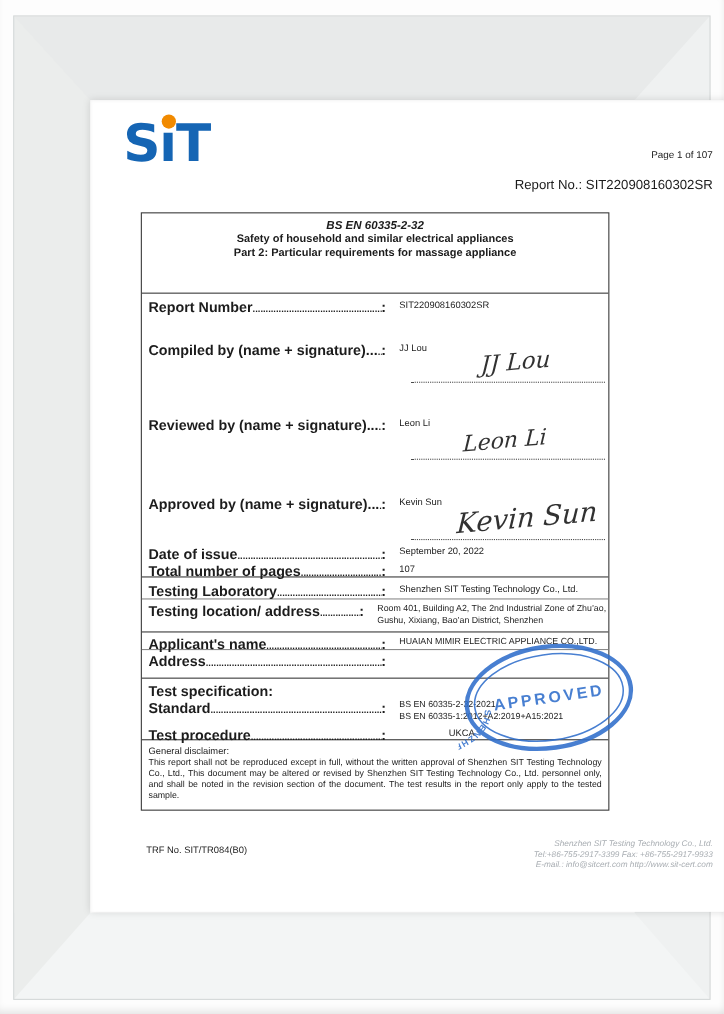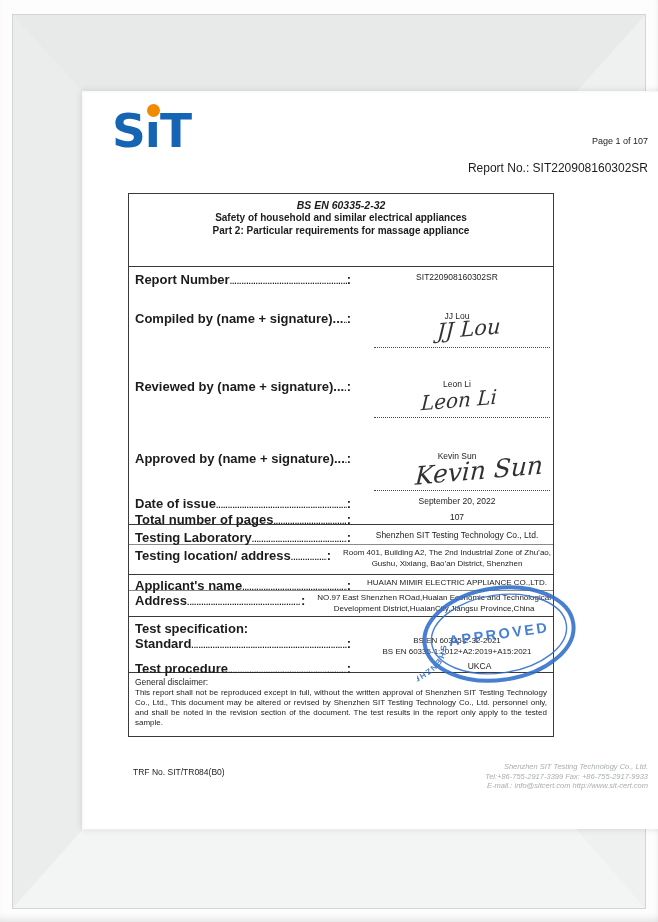--- a/index.html
+++ b/index.html
@@ -51,21 +51,21 @@
   .sec-sig{ height:258px; }
   .sec-lab{ height:50px; }
   .sec-app{ height:42px; }
   .sec-spec{ height:56px; }
   .sec-disc{ height:63px; padding:4px 6px 0 6px; }
   .row{ display:flex; position:relative; align-items:flex-start; }
   .lbl-cell{ width:222px; padding-left:6px; display:flex; font-size:13px; font-weight:bold; white-space:nowrap; overflow:hidden; }
   .dots{ flex:1; overflow:hidden; white-space:nowrap; }
   .dots::before{ content:"......................................................................."; font-weight:bold; font-size:8.5px; }
   .colon{ font-weight:bold; }
-  .val-cell{ flex:1; padding-left:12px; font-size:8.5px; padding-right:2px;text-align:center; }
+  .val-cell{ flex:1; padding-left:12px; font-size:8.5px; padding-right:2px; }
   .val-line{ white-space:nowrap; overflow:hidden; font-size:8px; line-height:10.5px; }
   .thin{ border-bottom:1px solid #8a8a8a; }
   
   .r-repnum{ height:22px; padding-top:5px; }
   .r-compiled{ height:68px; padding-top:22px; }
   .r-reviewed{ height:68px; padding-top:22px; }
   .r-approved{ height:68px; padding-top:26px; }
   .r-date{ height:16px; padding-top:3px; }
   .r-total{ height:16px; padding-top:3px; }
   .sigline{ position:absolute; right:3px; width:176px; border-bottom:1.5px dotted #4a4a4a; }
@@ -219,24 +219,20 @@
             <span class="colon">:</span>
           </div>
         <div class="val-cell val-line">HUAIAN MIMIR ELECTRIC APPLIANCE CO.,LTD.</div>
       </div>
       <div class="row r-address">
         <div class="lbl-cell">
             <span>Address</span>
             <span class="dots"></span>
             <span class="colon">:</span>
           </div>
-        <div class="val-cell">
-          <div class="val-line">NO.97 East Shenzhen ROad,Huaian Economic and Technological</div>
-          <div class="val-line">Development District,HuaianCity,Jiangsu Province,China</div>
-        </div>
       </div>
     </div>
 
     <div class="sec sec-spec">
       <div class="row r-speclabel">
         <div class="lbl-cell">
             <span>Test specification:</span>
           </div>
       </div>
       <div class="row r-standard">

